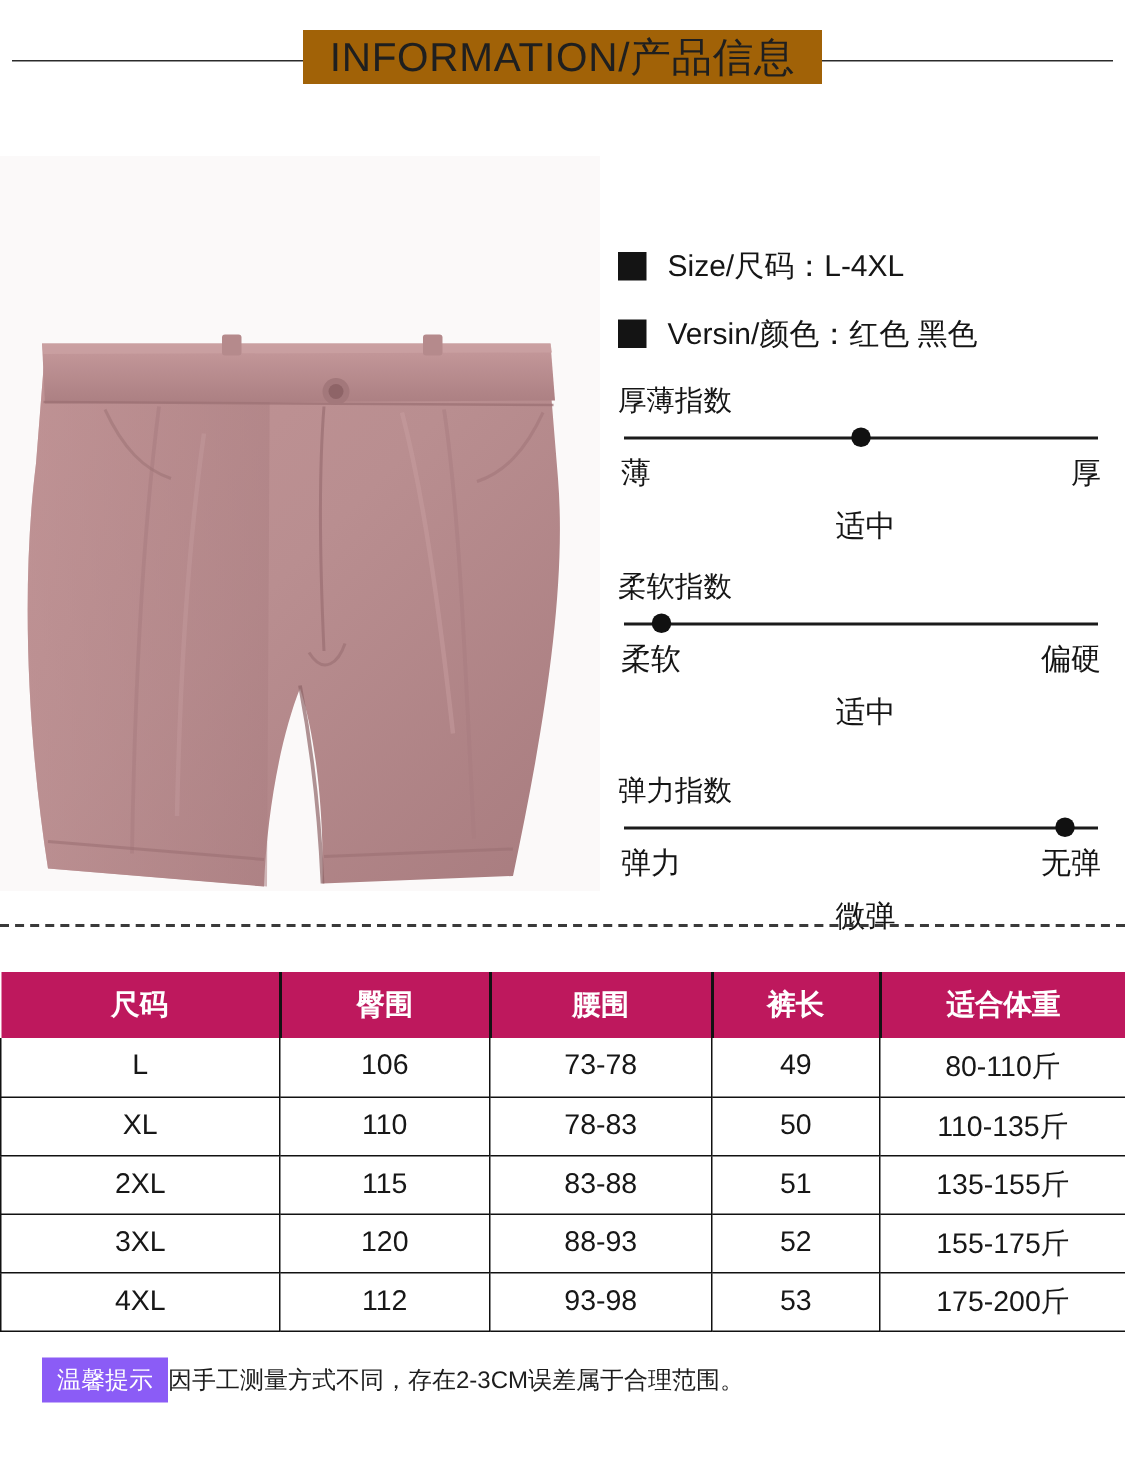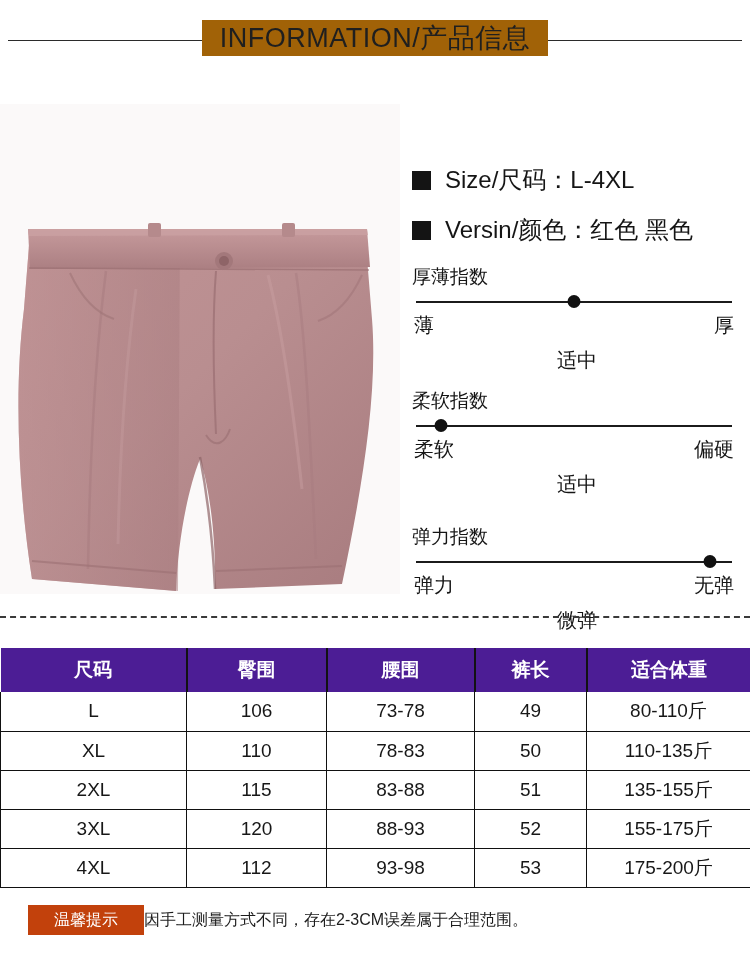--- a/index.html
+++ b/index.html
@@ -79,21 +79,21 @@
     margin-bottom: 18px;
   }
   .spec-square {
     width: 19px;
     height: 19px;
     background: #141414;
     margin-right: 14px;
     flex: 0 0 auto;
   }
   .spec-text {
-    font-size: 24px;
+    font-size: 20px;
     color: #151515;
     white-space: nowrap;
   }
 
   .gauge { margin-top: 14px; }
   .gauge-label {
     font-size: 19px;
     color: #151515;
     margin-bottom: 4px;
   }
@@ -143,21 +143,21 @@
     top: 648px;
     left: 0;
     width: 750px;
   }
   table.size-table {
     width: 750px;
     border-collapse: collapse;
     table-layout: fixed;
   }
   table.size-table thead th {
-    background: #4c1d95;
+    background: #be185d;
     color: #ffffff;
     font-size: 19px;
     font-weight: bold;
     height: 44px;
     border-right: 2px solid #121212;
   }
   table.size-table tbody td {
     height: 39px;
     text-align: center;
     font-size: 19px;
@@ -174,24 +174,24 @@
   
   .notice {
     position: absolute;
     top: 905px;
     left: 28px;
     display: flex;
     align-items: stretch;
     height: 30px;
   }
   .notice-tag {
-    background: #c2410c;
+    background: #8b5cf6;
     color: #fff;
     font-size: 16px;
-    padding: 0 26px;
+    padding: 0 10px;
     display: flex;
     align-items: center;
     white-space: nowrap;
   }
   .notice-text {
     display: flex;
     align-items: center;
     font-size: 16px;
     color: #1c1c1c;
     white-space: nowrap;

